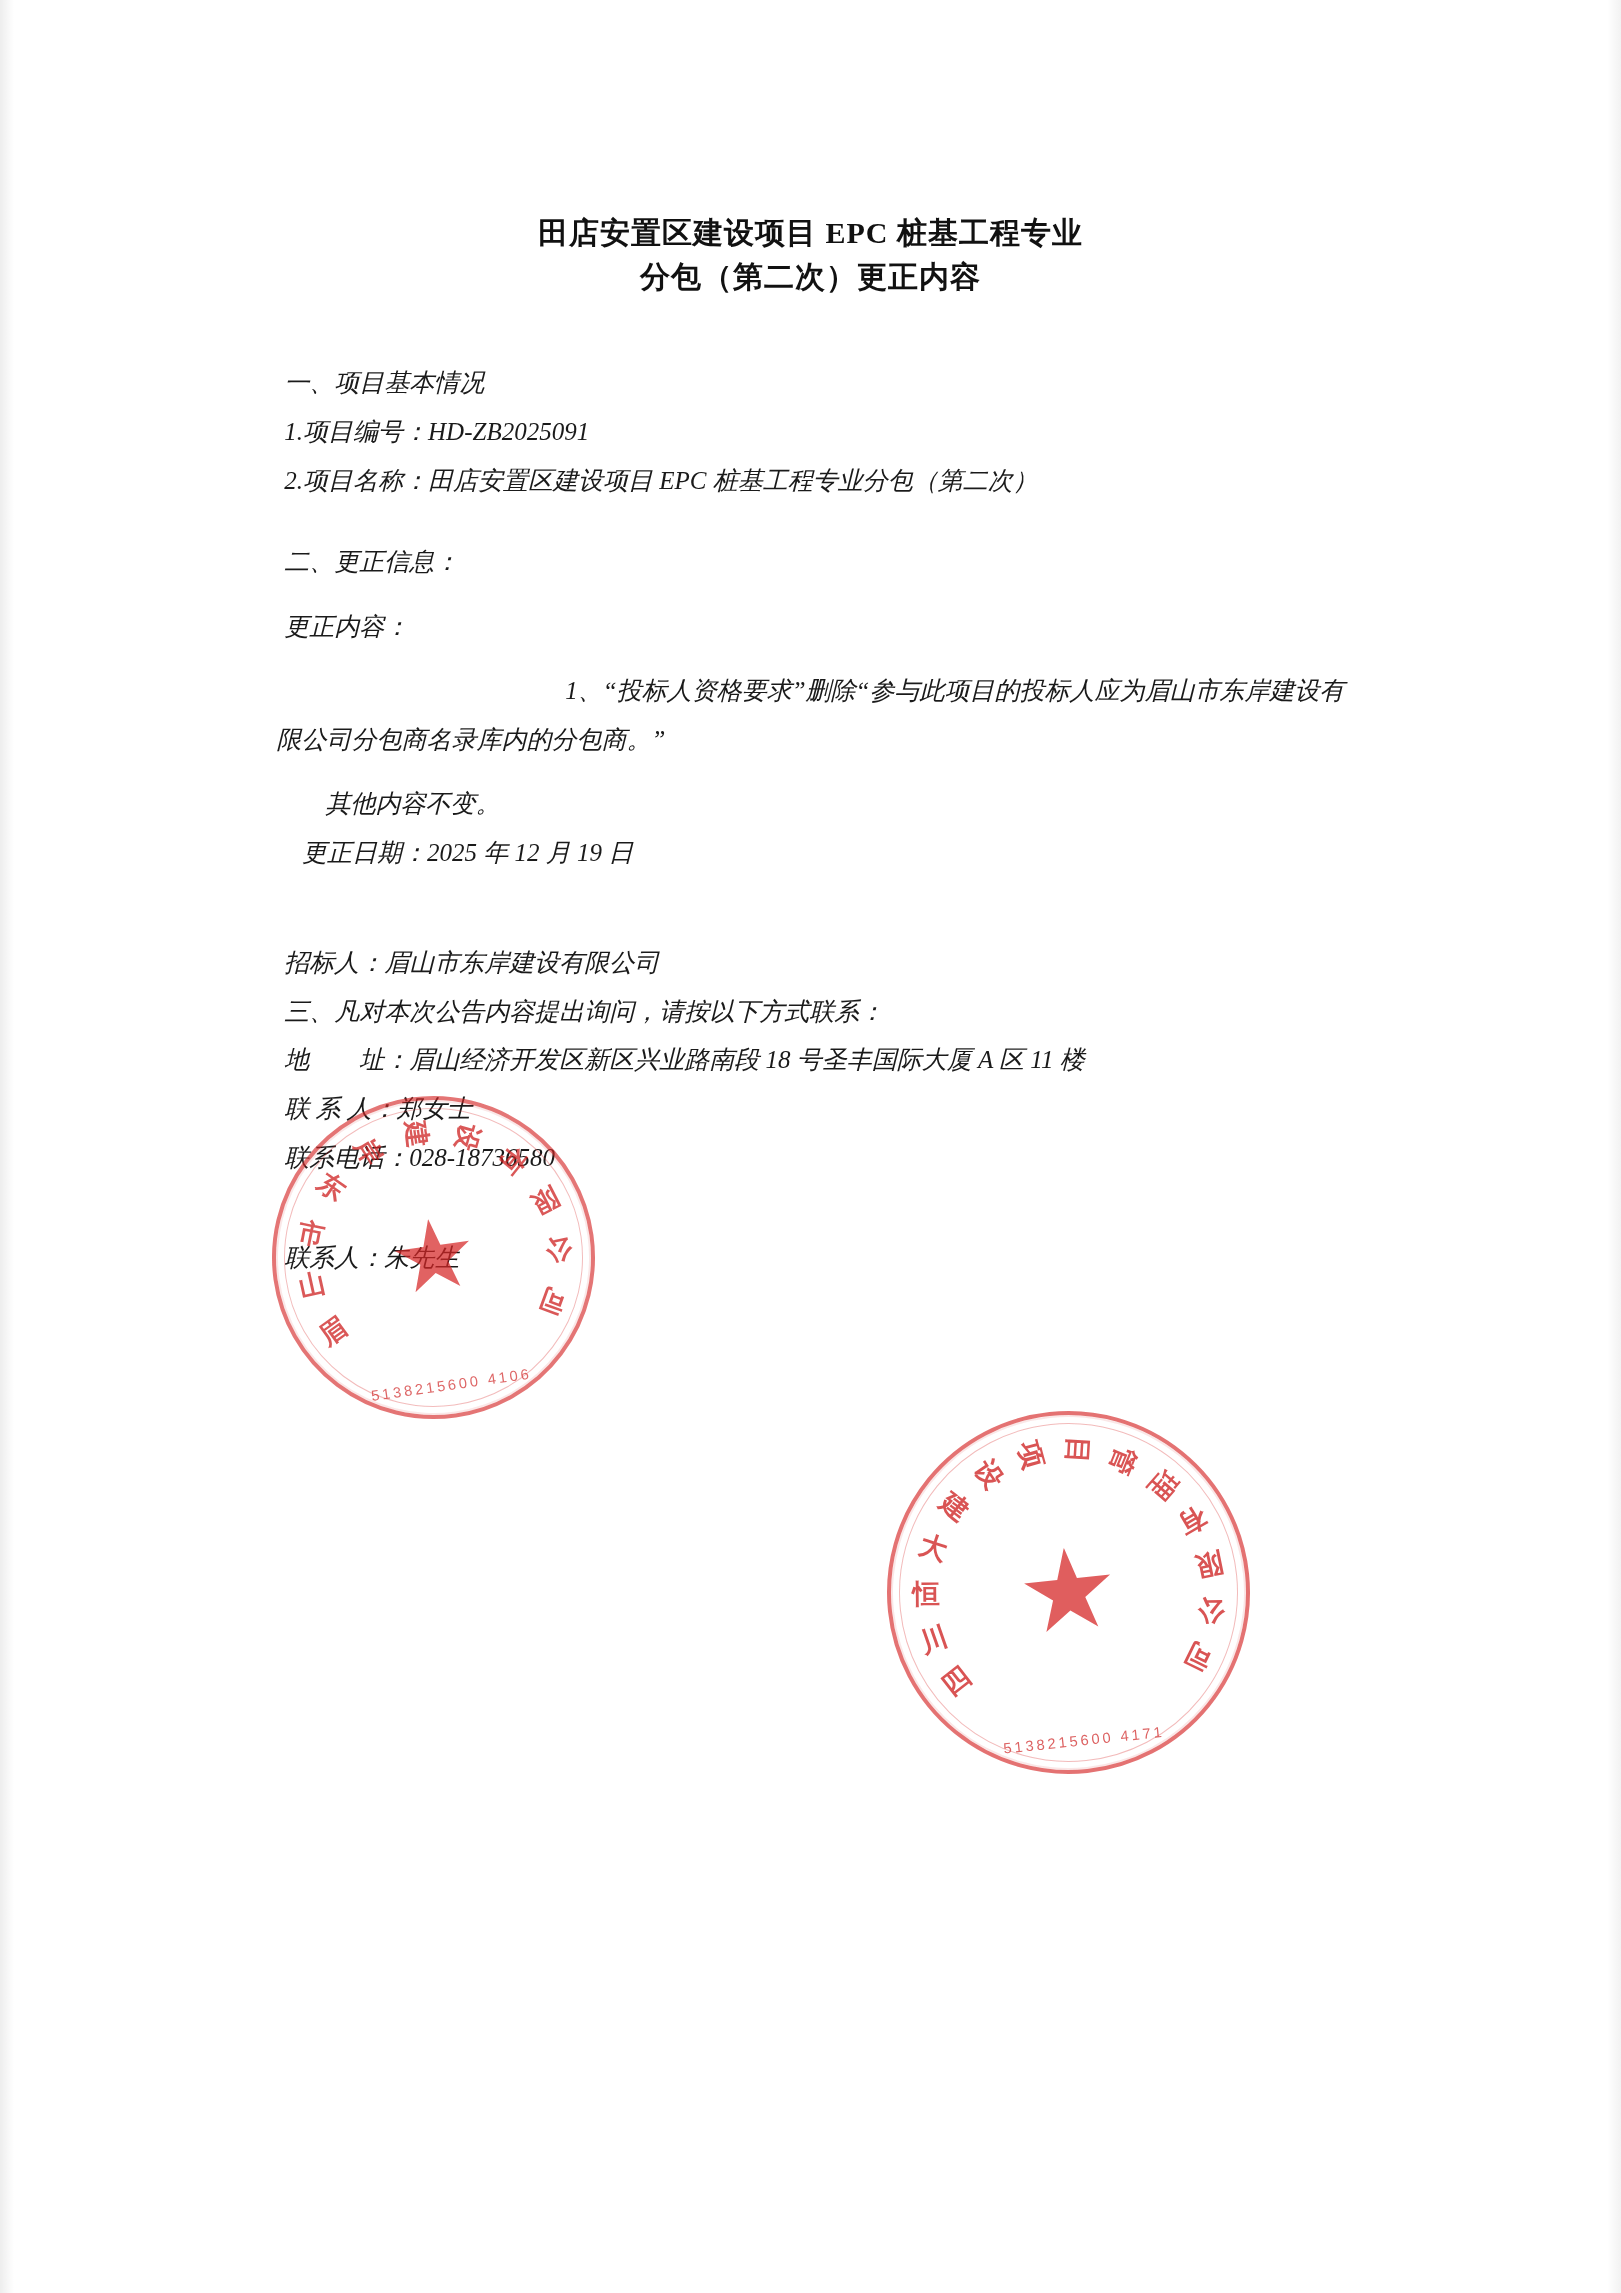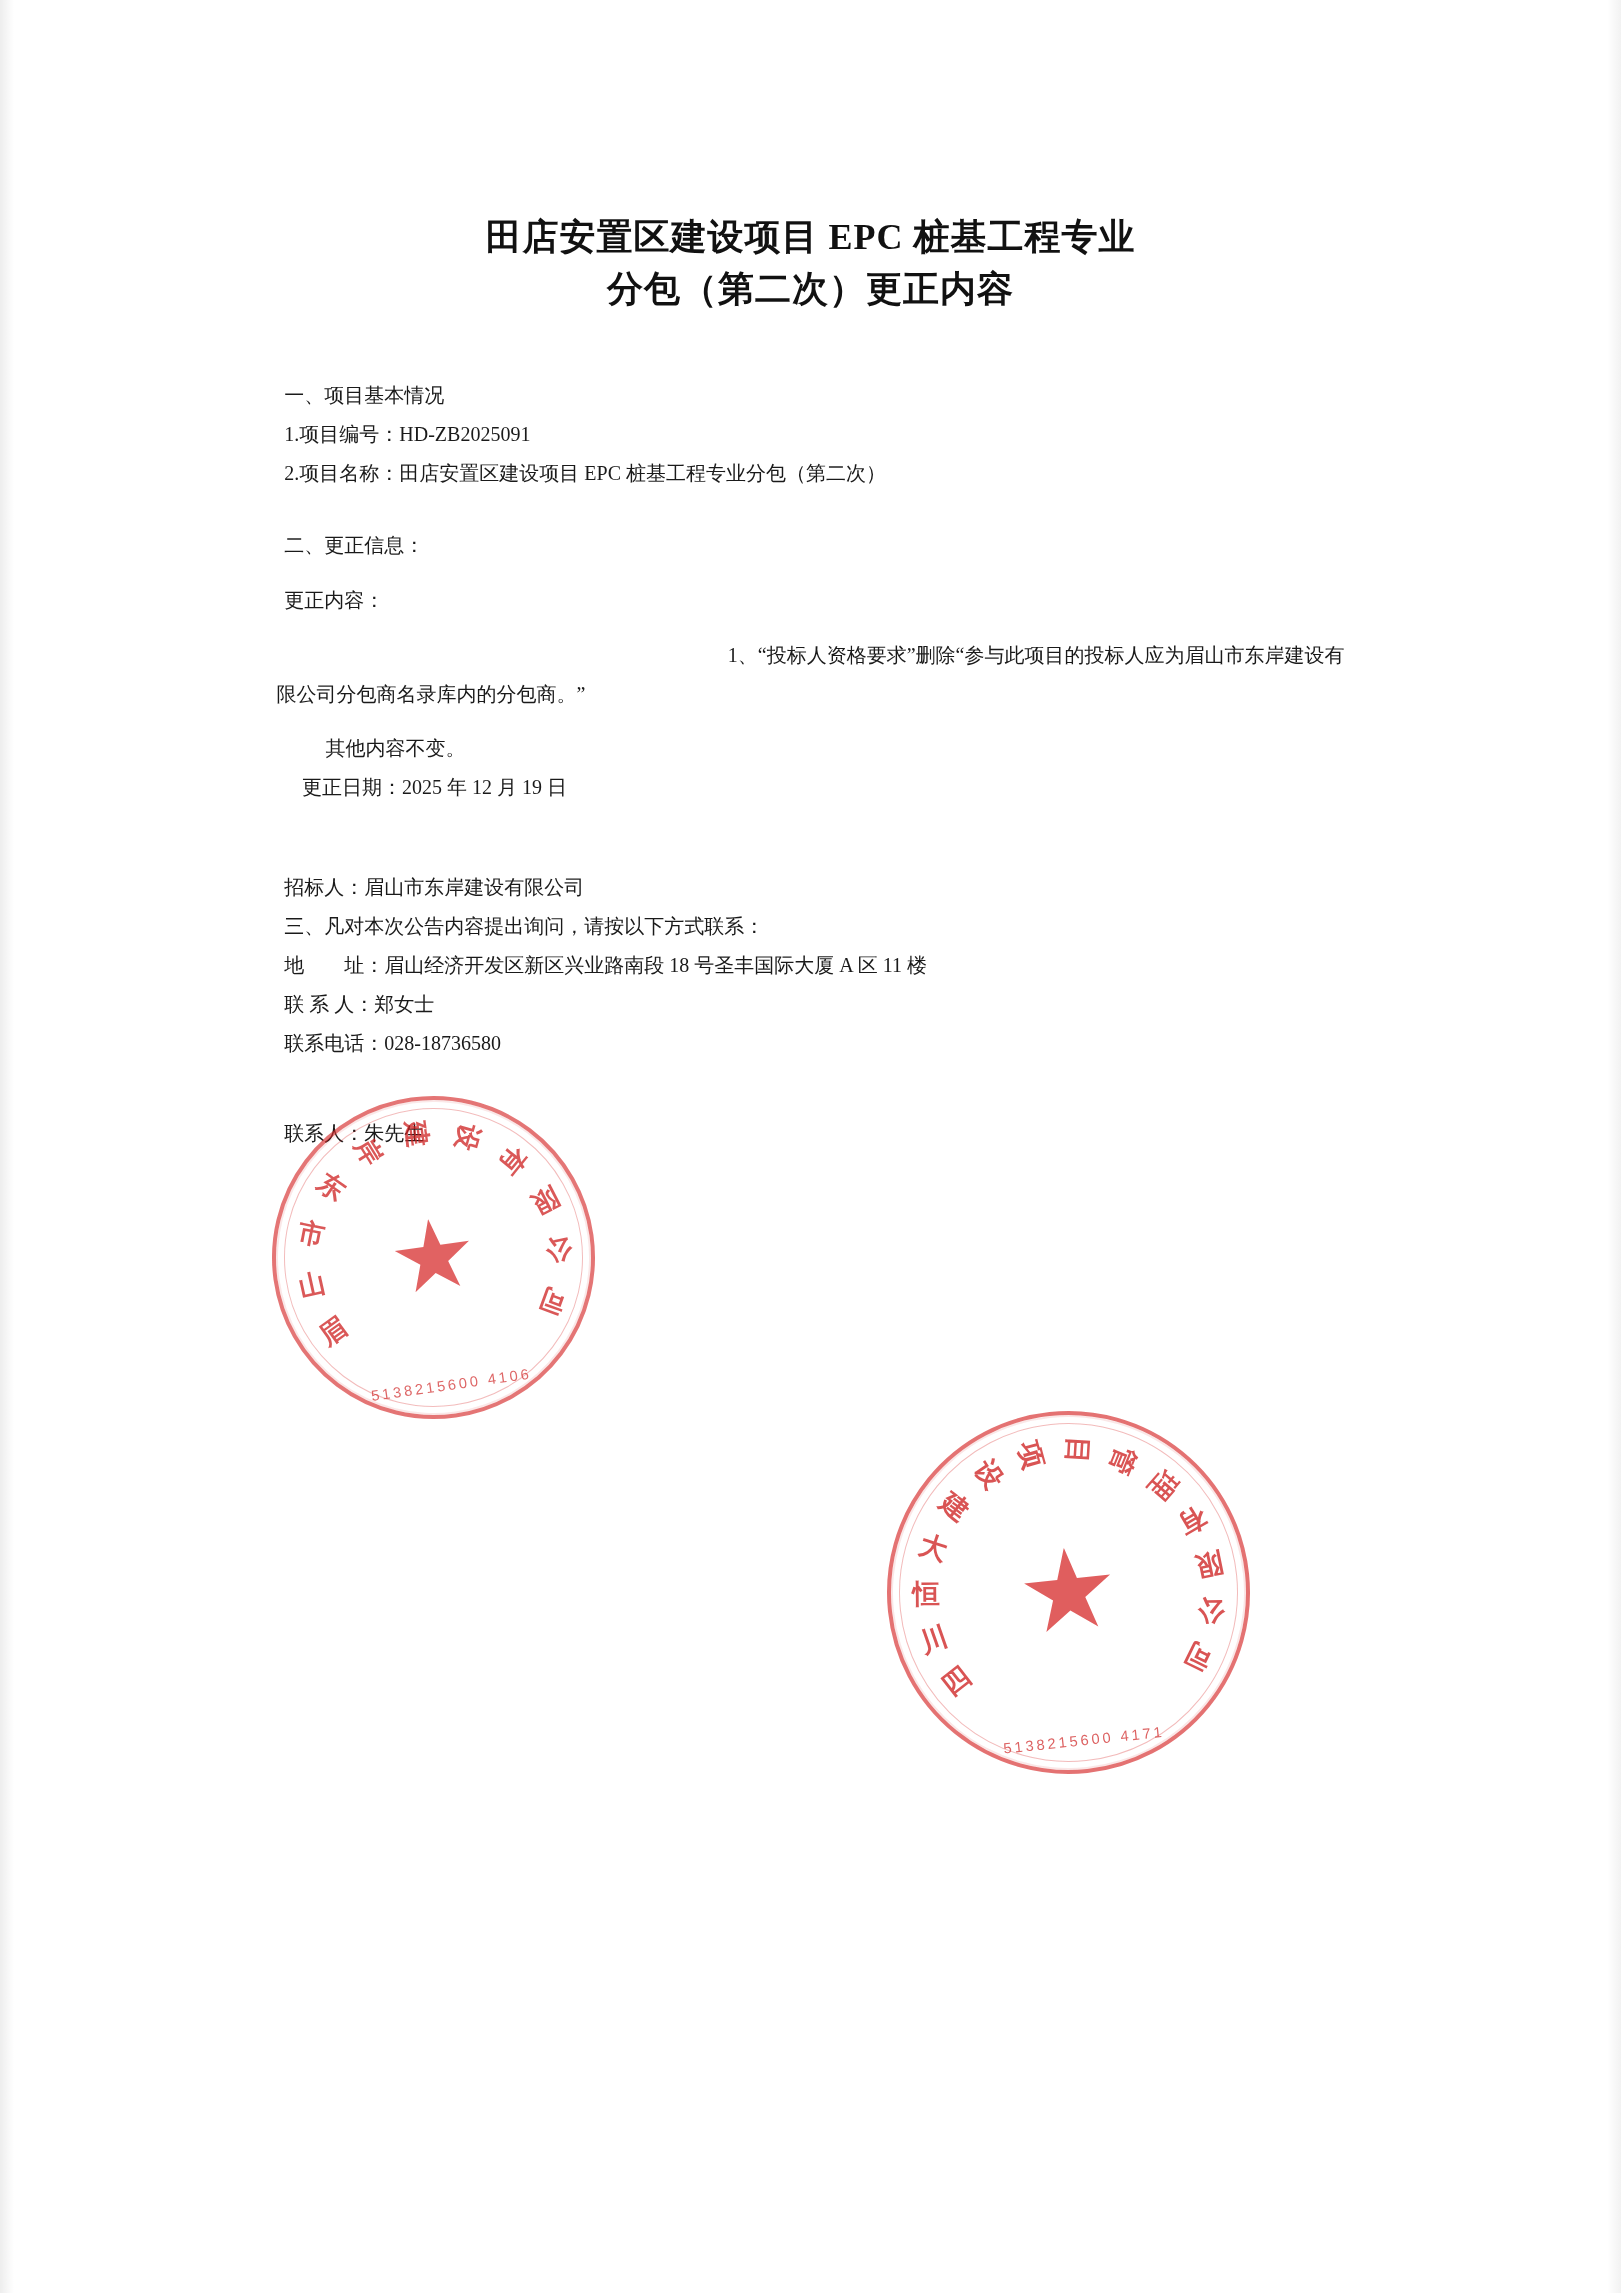--- a/index.html
+++ b/index.html
@@ -42,36 +42,37 @@
     width: 1621px;
   }
 
   .doc-title {
     width: 1157px;
     margin: 0 auto;
     padding-top: 211px;
     text-align: center;
     font-family: "Liberation Serif", "DejaVu Serif", serif;
     font-weight: bold;
-    font-size: 36px;
+    font-size: 30px;
     line-height: 1.45;
     letter-spacing: 1px;
     color: #111;
   }
   .doc-title .line2 {
     display: block;
   }
 
   .body-block {
     width: 1068px;
     margin: 0 auto;
     padding-top: 61px;
-    font-size: 20px;
+    font-size: 25px;
     line-height: 1.95;
     color: #1a1a1a;
+    font-style: italic;
   }
 
   .p {
     margin: 0;
     padding: 0;
   }
   .indent1 { text-indent: 0; padding-left: 7.8px; }
   .gap-sm { height: 15.7px; }
   .gap-md { height: 33px; }
   .gap-lg { height: 51px; }

